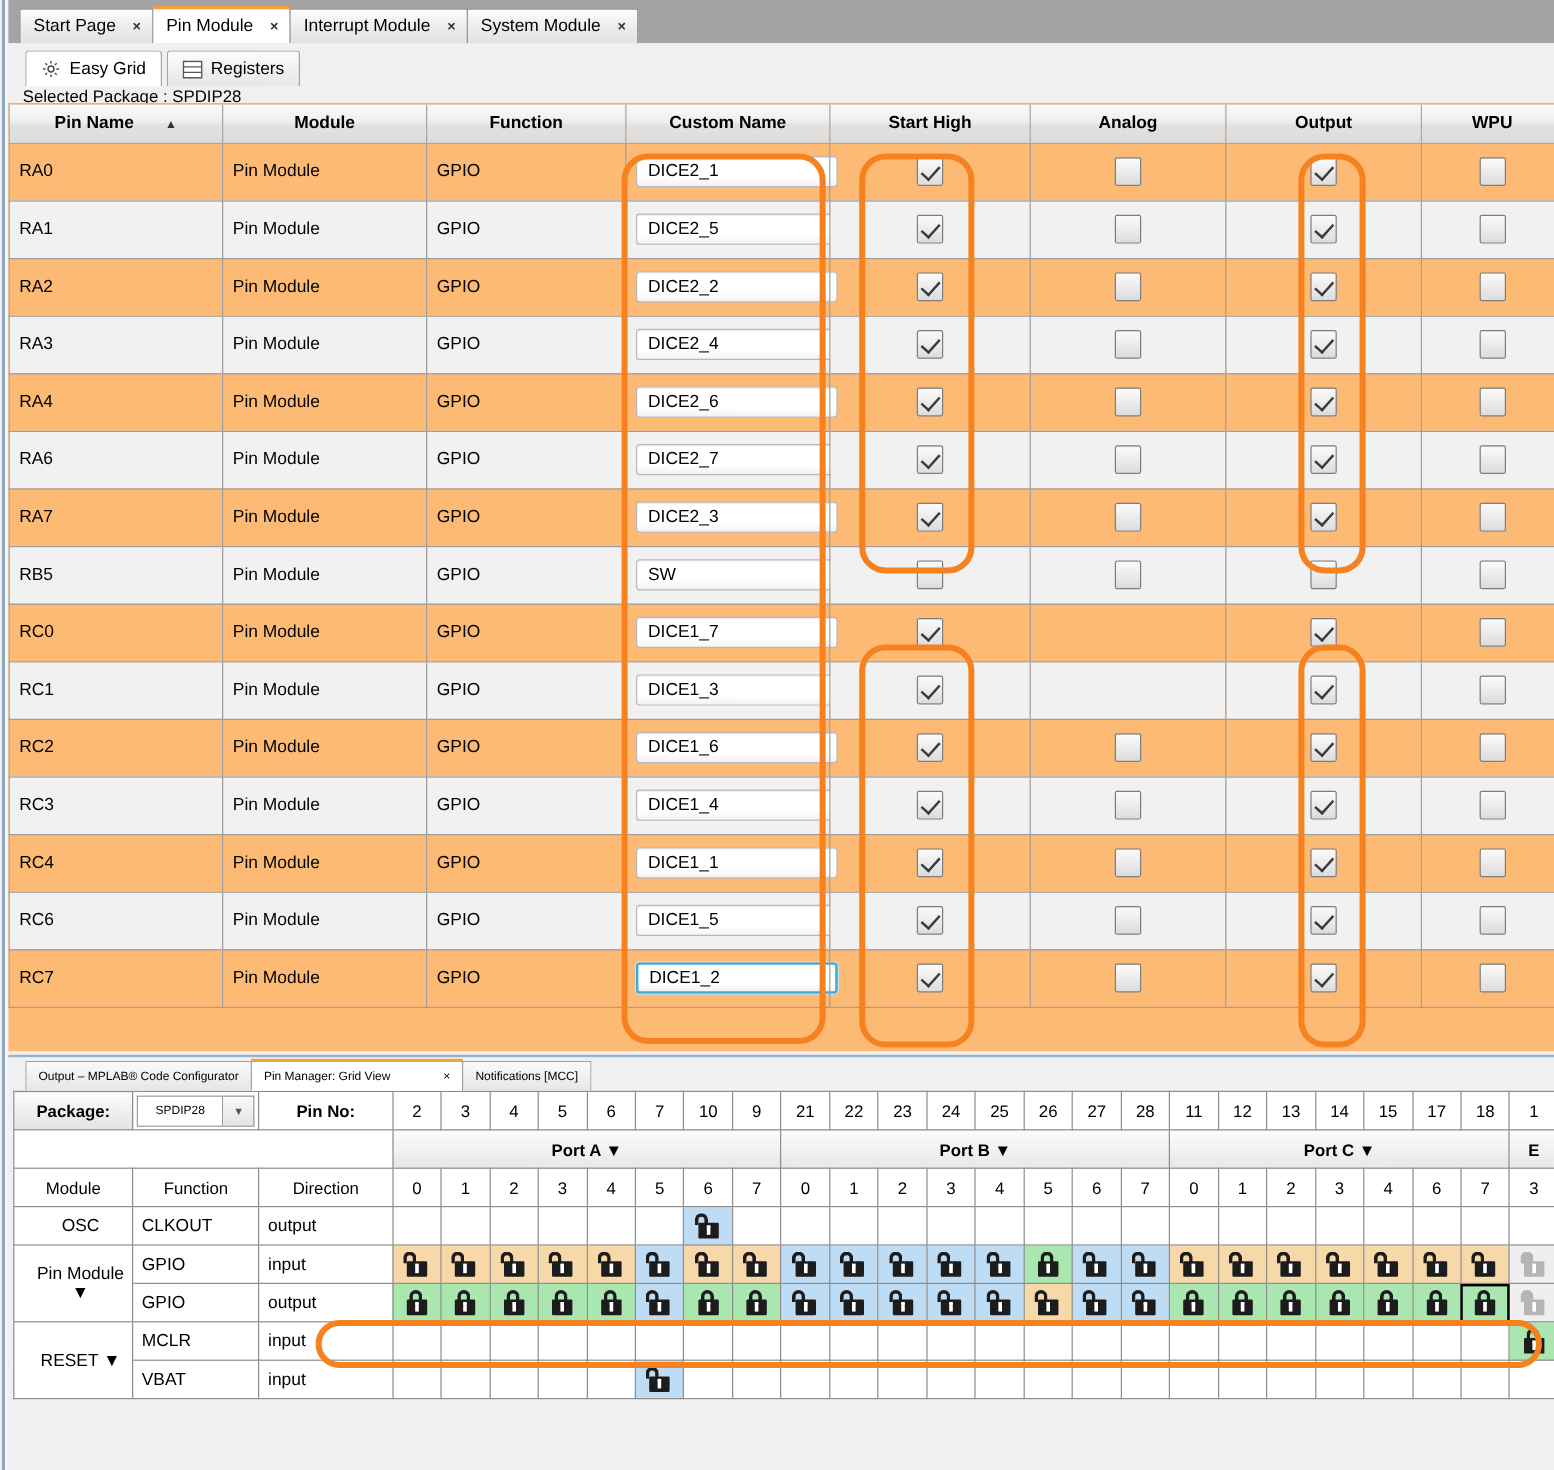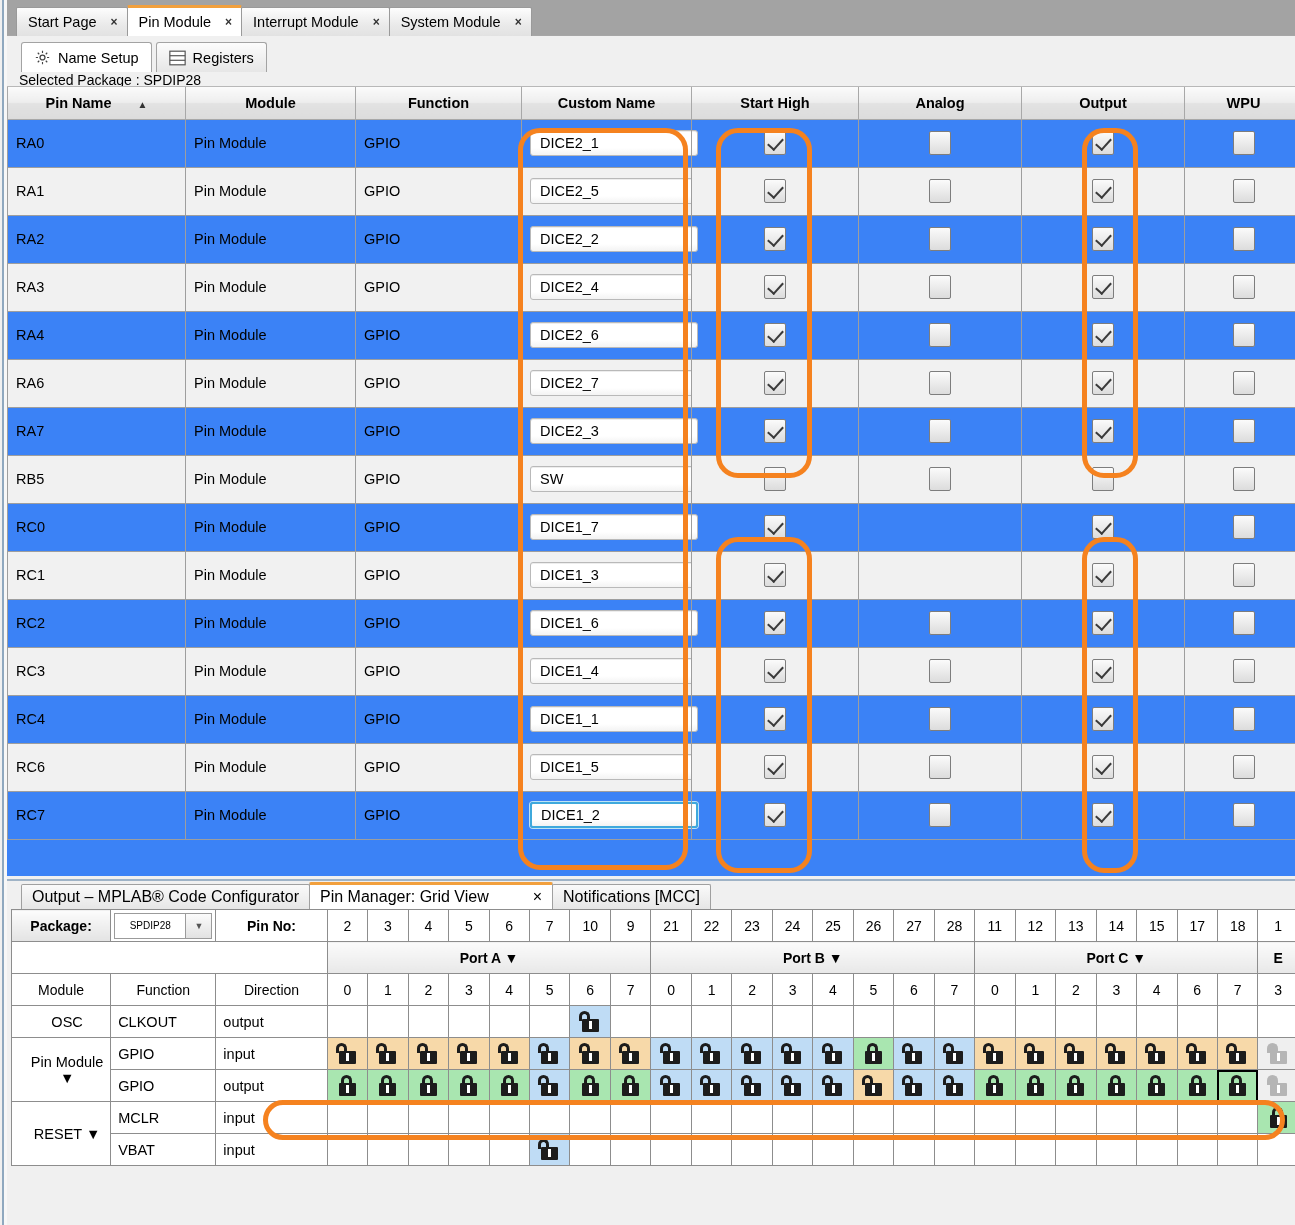--- a/index.html
+++ b/index.html
@@ -67,21 +67,21 @@
     border-radius: 3px 3px 0 0;
   }
   .itab.active { background: #ffffff; }
   .pkgline {
     position: absolute; left: 12px; top: 36px; font-size: 14px;
   }
 
   
   .tablewrap {
     position: absolute; left: 7px; top: 86px; right: 0; height: 790px;
-    background: #3b82f6;
+    background: #fdba74;
     overflow: hidden;
     border-top: 1px solid #b8b8b8;
   }
   table.pins { border-collapse: collapse; width: 1295px; table-layout: fixed; }
   table.pins th {
     height: 32px;
     background: linear-gradient(to bottom,#fbfbfb 0%,#ededed 48%,#e2e2e2 52%,#dcdcdc 100%);
     border: 1px solid #a8a8a8;
     border-top: none;
     font-size: 14.5px; font-weight: bold;
@@ -146,21 +146,21 @@
     position: absolute; left: 7px; top: 879px; right: 0; bottom: 0;
     background: #f0f0f0;
     border-top: 2px solid #9fb3c6;
   }
   .btabs { display: flex; align-items: flex-end; height: 28px; padding-left: 14px; }
   .btab {
     display: flex; align-items: center; gap: 10px;
     height: 25px; padding: 12px 10px;
     border: 1px solid #a0a0a0; border-bottom: none;
     background: linear-gradient(to bottom,#fafafa,#e6e6e6);
-    font-size: 16px; margin-right: -1px;
+    font-size: 10px; margin-right: -1px;
     border-radius: 2px 2px 0 0;
     white-space: nowrap;
   }
   .btab.active { background: #fff; border-top: 3px solid #f2a03d; height: 27px; z-index: 2; gap: 44px; }
 
   table.grid {
     border-collapse: collapse;
     table-layout: fixed;
     width: 1288px;
     background: #fff;
@@ -253,21 +253,21 @@
 
   <div class="innerwrap">
     <div class="itabs" id="itabs-host">
         <div class="itab active">
           <span style="display: flex; align-items: center;">
             <svg width="17" height="17" viewBox="0 0 24 24">
               <path fill="none" stroke="#444" stroke-width="1.8" d="M12 8.5a3.5 3.5 0 100 7 3.5 3.5 0 000-7z"></path>
               <path fill="none" stroke="#444" stroke-width="1.6" d="M12 2.6v3M12 18.4v3M2.6 12h3M18.4 12h3M5.3 5.3l2.1 2.1M16.6 16.6l2.1 2.1M18.7 5.3l-2.1 2.1M7.4 16.6l-2.1 2.1"></path>
             </svg>
           </span>
-          <span>Name Setup</span>
+          <span>Easy Grid</span>
         </div>
         <div class="itab">
           <span style="display: flex; align-items: center;">
             <svg width="17" height="16" viewBox="0 0 20 18">
               <rect x="1" y="1" width="18" height="16" fill="#fff" stroke="#555" stroke-width="1.4"></rect>
               <line x1="1" y1="6.3" x2="19" y2="6.3" stroke="#555" stroke-width="1.4"></line>
               <line x1="1" y1="11.7" x2="19" y2="11.7" stroke="#555" stroke-width="1.4"></line>
             </svg>
           </span>
           <span>Registers</span>

